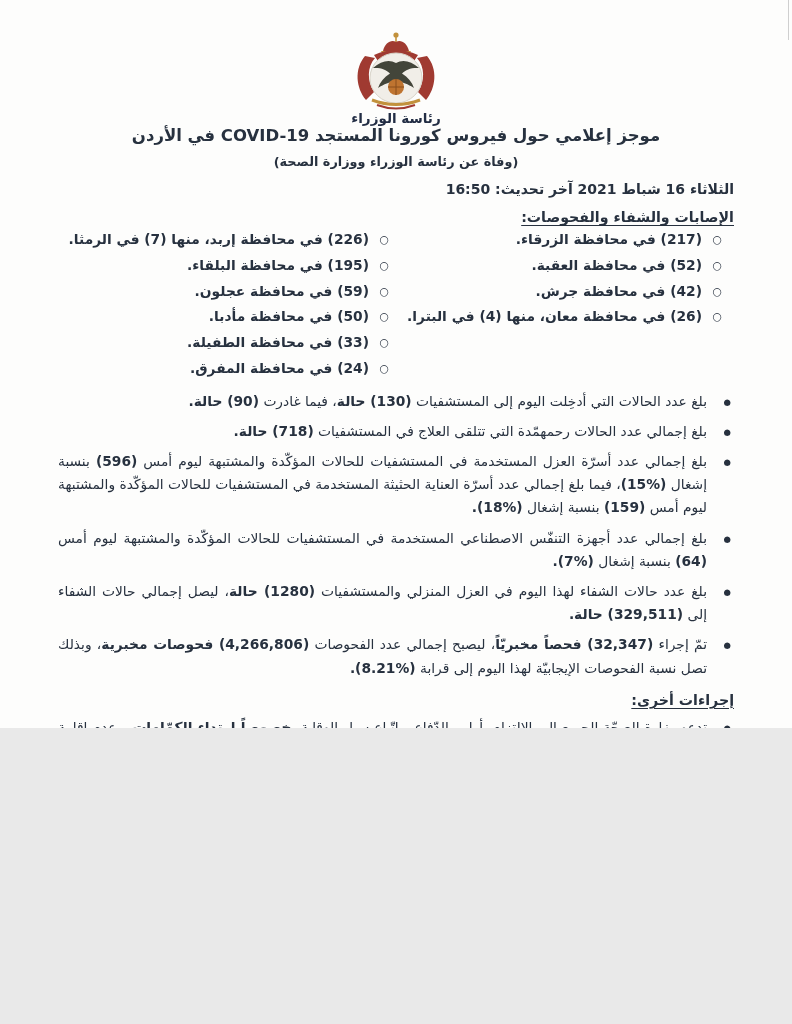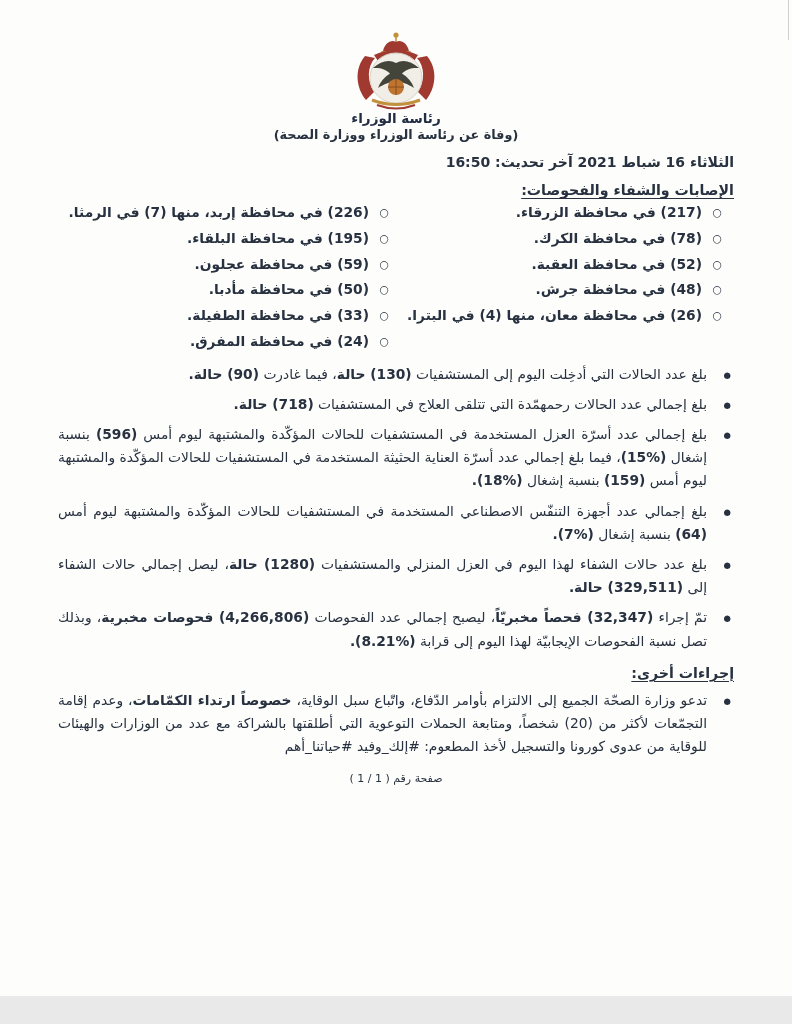--- a/index.html
+++ b/index.html
@@ -1,17 +1,17 @@
 <!DOCTYPE html>
 <html lang="ar" dir="rtl"><head>
 <meta charset="utf-8">
 <style>
   html,body { margin:0; padding:0; background:#e9e9e9; }
   .page {
-    width:792px; height:996px; box-sizing:border-box;
+    width:792px; height:728px; box-sizing:border-box;
     margin:0 auto; padding:30px 58px 12px;
     background:#fdfdfc; color:#27313f; overflow:hidden;
     font-family:"DejaVu Sans", sans-serif; font-size:13.8px;
     direction:rtl; position:relative;
   }
   .b { font-weight:bold; }
   .crest-wrap { text-align:center; line-height:0; }
   .crest-caption {
     text-align:center; font-size:13.5px; font-weight:bold;
     margin-top:2px; letter-spacing:0.5px; color:#222d44;
@@ -76,34 +76,34 @@
 
         <circle cx="52" cy="57" r="8" fill="#bf7430"></circle>
         <path d="M44,57 L60,57 M52,49 L52,65" stroke="#8a4f1d" stroke-width="1" fill="none"></path>
 
         <path d="M28,70 Q52,79 76,70" stroke-width="3" fill="none" stroke="#c2913c"></path>
         <path d="M33,75 Q52,82 71,75" stroke-width="2" fill="none" stroke="#a03a31"></path>
       </svg>
       <div class="crest-caption">رئاسة الوزراء</div>
     </div>
 
+    <h1 class="doc-title">موجز إعلامي حول فيروس كورونا المستجد COVID-19 في الأردن</h1>
     <div class="doc-subtitle">(وفاة عن رئاسة الوزراء ووزارة الصحة)</div>
     <div class="date-line">الثلاثاء 16 شباط 2021 آخر تحديث: 16:50</div>
   </header>
 
   <section>
     <h2 class="section-heading">الإصابات والشفاء والفحوصات:</h2>
 
 
     <div class="gov-grid">
       <ul class="gov-col">
         <li>(217) في محافظة الزرقاء.</li>
-        <li>(78) في محافظة الكرك.</li>
         <li>(52) في محافظة العقبة.</li>
-        <li>(48) في محافظة جرش.</li>
+        <li>(42) في محافظة جرش.</li>
         <li>(26) في محافظة معان، منها (4) في البترا.</li>
       </ul>
       <ul class="gov-col">
         <li>(226) في محافظة إربد، منها (7) في الرمثا.</li>
         <li>(195) في محافظة البلقاء.</li>
         <li>(59) في محافظة عجلون.</li>
         <li>(50) في محافظة مأدبا.</li>
         <li>(33) في محافظة الطفيلة.</li>
         <li>(24) في محافظة المفرق.</li>
       </ul>

